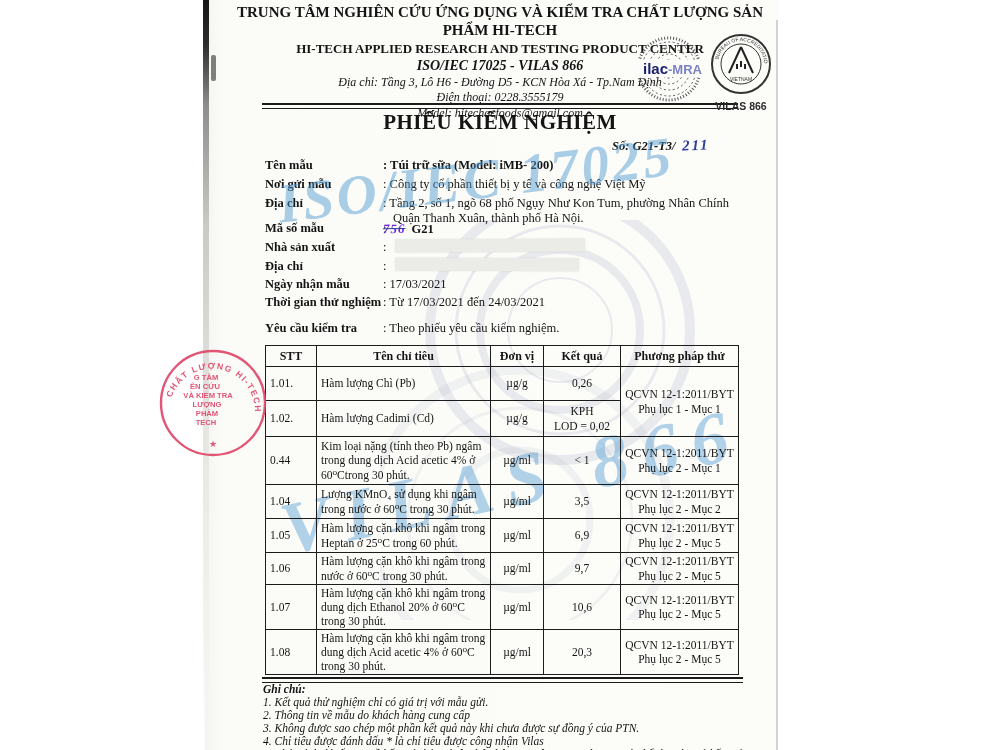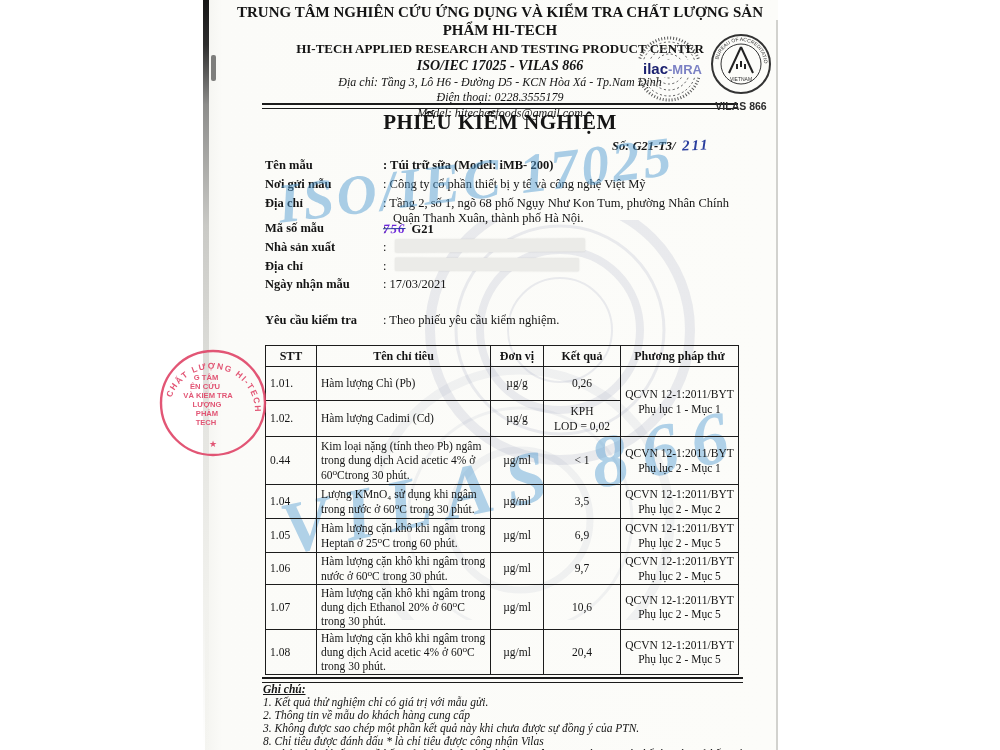--- a/index.html
+++ b/index.html
@@ -46,21 +46,21 @@
                 width:473px;font-size:11.5px;line-height:1.22;background:transparent;z-index:2;}
   table.results th,table.results td{border:1px solid #1c1c1c;padding:1px 4px;vertical-align:middle;}
   table.results th{font-size:12px;font-weight:bold;text-align:center;height:18px;padding:1px 2px;}
   td.stt{text-align:left;padding-left:5px;}
   td.name{text-align:left;}
   td.unit,td.result,td.method{text-align:center;}
   .preline{white-space:pre-line;}
 
   
   .notes{position:absolute;left:263px;top:683px;width:500px;font-style:italic;font-size:11.5px;line-height:13px;}
-  .notes .nh{font-weight:bold;text-decoration:underline;}
+  .notes .nh{font-weight:bold;}
 
   
   .wm{position:absolute;font-weight:bold;z-index:1;pointer-events:none;}
   .wm1{left:278px;top:172px;font-size:56px;letter-spacing:3px;color:rgba(79,154,209,.48);
        transform:rotate(-7deg);transform-origin:left center;font-style:italic;}
   .wm2{left:282px;top:488px;font-size:74px;letter-spacing:14px;color:rgba(79,154,209,.44);
        transform:rotate(-12deg);transform-origin:left center;font-style:italic;}
   .emblem{position:absolute;left:380px;top:220px;z-index:0;}
 
   
@@ -173,21 +173,25 @@
     <span class="lbl">Địa chỉ</span>
     <span class="val">:</span>
   </div>
   <div class="tape" style="left:395px;top:239px;width:190px;transform:rotate(-.3deg)"></div>
   <div class="tape" style="left:395px;top:258px;width:184px;transform:rotate(.2deg)"></div>
 
   <div class="frow" style="top:277px">
     <span class="lbl">Ngày  nhận mẫu</span>
     <span class="val">: 17/03/2021</span>
   </div>
-  <div class="frow" style="top:313px">
+  <div class="frow" style="top:295px">
+    <span class="lbl">Thời gian thử nghiệm</span>
+    <span class="val">: Từ 17/03/2021 đến 24/03/2021</span>
+  </div>
+  <div class="frow" style="top:321px">
     <span class="lbl">Yêu cầu kiểm tra</span>
     <span class="val">: Theo phiếu yêu cầu kiểm nghiệm.</span>
   </div>
 
   <table class="results">
     <colgroup>
         <col style="width:51px">
         <col style="width:174px">
         <col style="width:53px">
         <col style="width:77px">
@@ -255,35 +259,35 @@
         <td class="name preline">Hàm lượng cặn khô khi ngâm trong dung dịch Ethanol 20% ở 60⁰C trong 30 phút.</td>
         <td class="unit">µg/ml</td>
         <td class="result preline">10,6</td>
         <td class="method preline">QCVN 12-1:2011/BYT
 Phụ lục 2 - Mục 5</td>
       </tr>
       <tr style="height:40px">
         <td class="stt">1.08</td>
         <td class="name preline">Hàm lượng cặn khô khi ngâm trong dung dịch Acid acetic 4% ở 60⁰C trong 30 phút.</td>
         <td class="unit">µg/ml</td>
-        <td class="result preline">20,4</td>
+        <td class="result preline">20,3</td>
         <td class="method preline">QCVN 12-1:2011/BYT
 Phụ lục 2 - Mục 5</td>
       </tr>
     </tbody>
   </table>
 
   <div class="rule-double rule-bottom"></div>
 
   <div class="notes">
     <div class="nh">Ghi chú:</div>
     <div>1. Kết quả thử nghiệm chỉ có giá trị với mẫu gửi.</div>
     <div>2. Thông tin về mẫu do khách hàng cung cấp</div>
     <div>3. Không được sao chép một phần kết quả này khi chưa được sự đồng ý của PTN.</div>
-    <div>8. Chỉ tiêu được đánh dấu * là chỉ tiêu được công nhận Vilas</div>
+    <div>4. Chỉ tiêu được đánh dấu * là chỉ tiêu được công nhận Vilas</div>
     <div>5. Phản ánh, khiếu nại về kết quả thử nghiệm liên hệ trung tâm trong vòng 7 ngày kể từ ngày trả kết quả</div>
   </div>
 
   <svg class="stamp" width="132" height="132">
     <circle cx="65" cy="63" r="52" fill="none" stroke="#e0486a" stroke-width="2.4"></circle>
     <defs>
         <path id="ringPath" d="M 22,63 A 43,43 0 1 1 21.9,63.5"></path>
       </defs>
     <text font-size="8.5" font-weight="bold" letter-spacing="1.5" fill="#e0486a" font-family="Liberation Sans, DejaVu Sans, sans-serif">
       <textPath href="#ringPath" startOffset="2%">CHẤT LƯỢNG HI-TECH</textPath>

